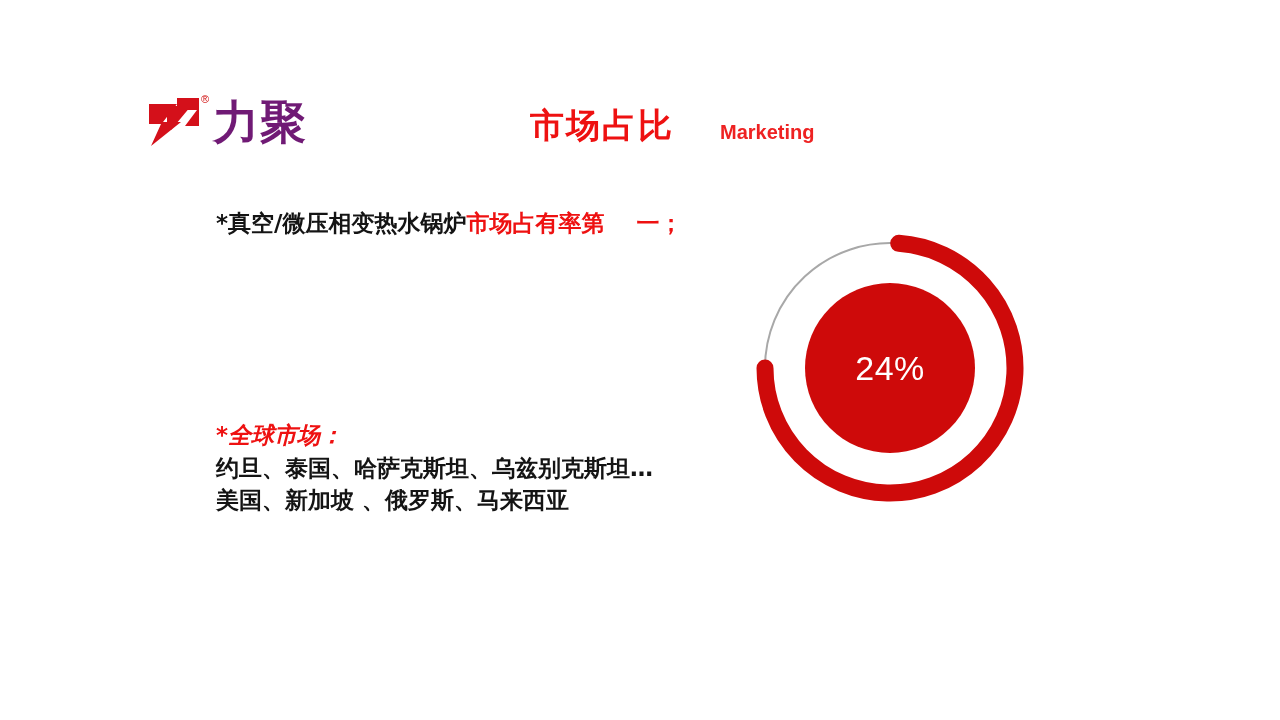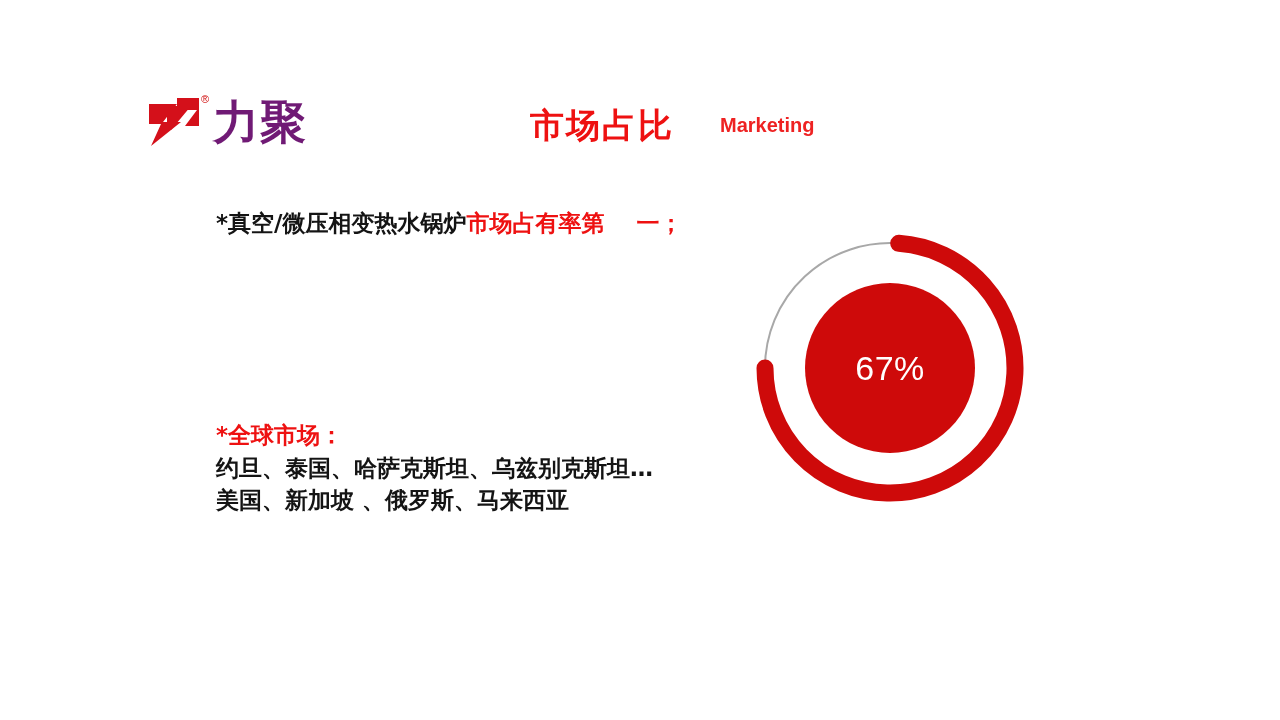--- a/index.html
+++ b/index.html
@@ -58,21 +58,21 @@
     top: -3px;
     font-family: "DejaVu Sans", "Liberation Sans", sans-serif;
   }
 
   
   .title-block {
     position: absolute;
     left: 530px;
     top: 108px;
     display: flex;
-    align-items: center;
+    align-items: flex-end;
   }
   .title-main {
     font-size: 34px;
     font-weight: bold;
     color: #ee1111;
     line-height: 1;
     letter-spacing: 2px;
     font-family: "DejaVu Sans", "Liberation Sans", sans-serif;
   }
   .title-sub {
@@ -111,20 +111,21 @@
     top: 420px;
     width: 560px;
     font-family: "DejaVu Sans", "Liberation Sans", sans-serif;
   }
   .global-head {
     font-size: 23px;
     font-weight: bold;
     color: #ee1111;
     line-height: 1.35;
     margin: 0 0 2px 0;
+    font-style: italic;
   }
   .global-line {
     font-size: 23px;
     font-weight: bold;
     color: #141414;
     line-height: 1.38;
     margin: 0;
   }
 
   
@@ -187,17 +188,17 @@
     <p class="global-line">美国、新加坡 、俄罗斯、马来西亚</p>
   </div>
 
   <div class="donut">
     <svg width="290" height="290" viewBox="0 0 290 290" aria-hidden="true">
       <path id="donut-track" fill="none" d="M 20 145.00000000000003 A 125 125 0 0 1 153.71955921801566 20.304493717521964" stroke="#a8a8a8" stroke-width="2"></path>
       <path id="donut-progress" fill="none" stroke-linecap="round" d="M 153.7195592180157 20.30449371752198 A 125 125 0 1 1 20 145.00000000000003" stroke="#ce0a0a" stroke-width="17"></path>
       <circle id="donut-center" cx="145" cy="145" r="85" fill="#ce0a0a"></circle>
     </svg>
     <div class="donut-label">
-      <span style="color: rgb(255, 255, 255);">67%</span>
+      <span style="color: rgb(255, 255, 255);">24%</span>
     </div>
   </div>
 
 </div>
 
 </body></html>

